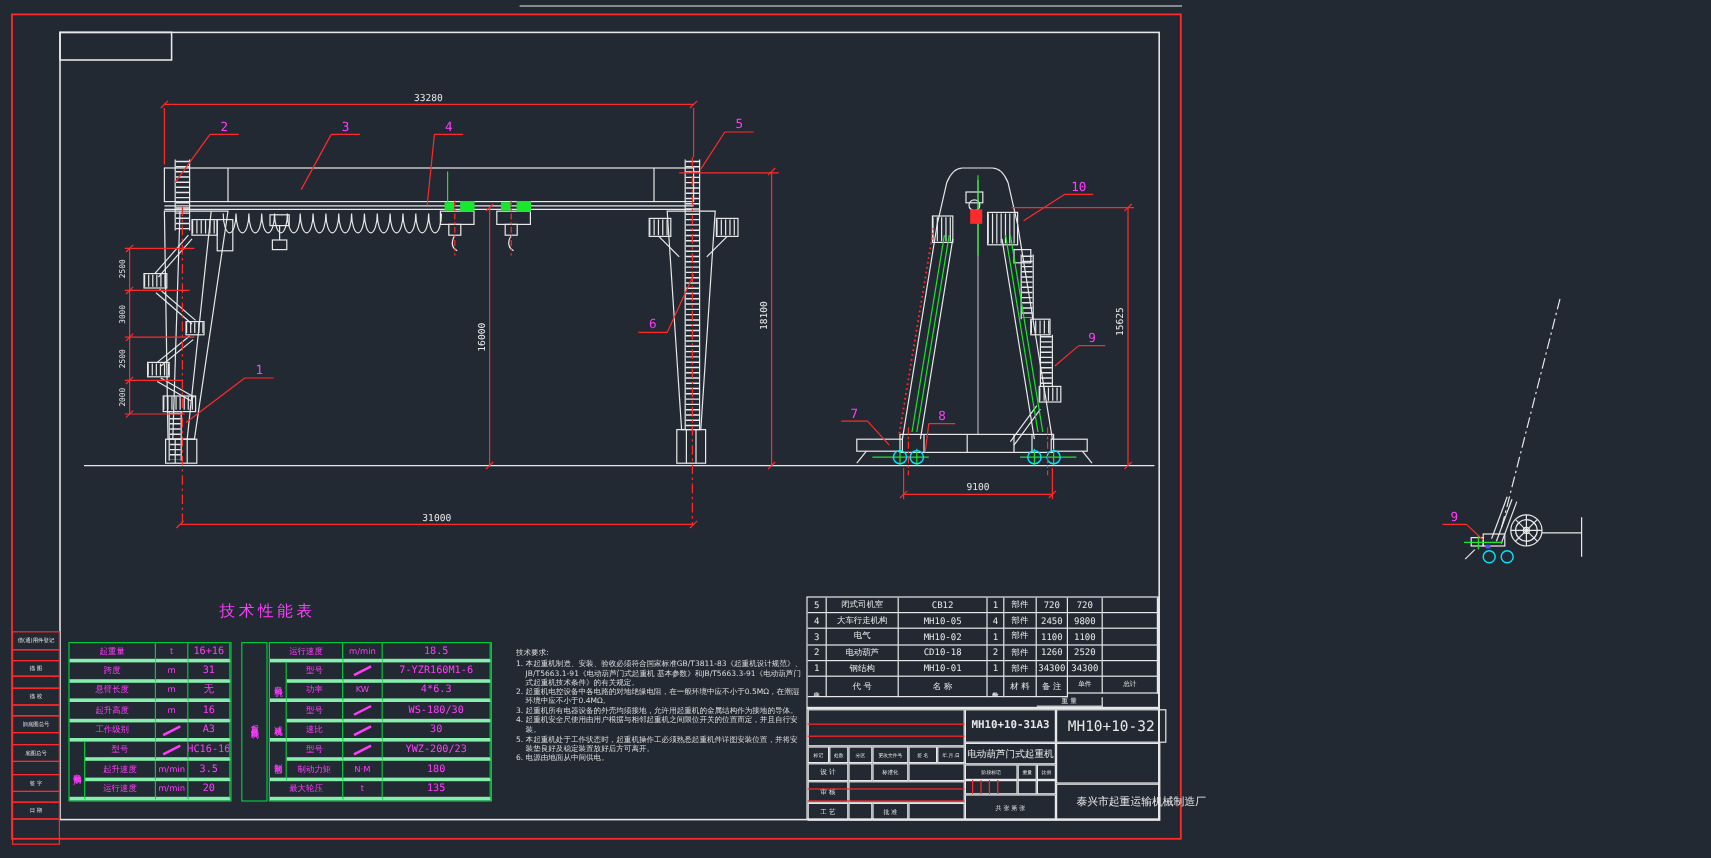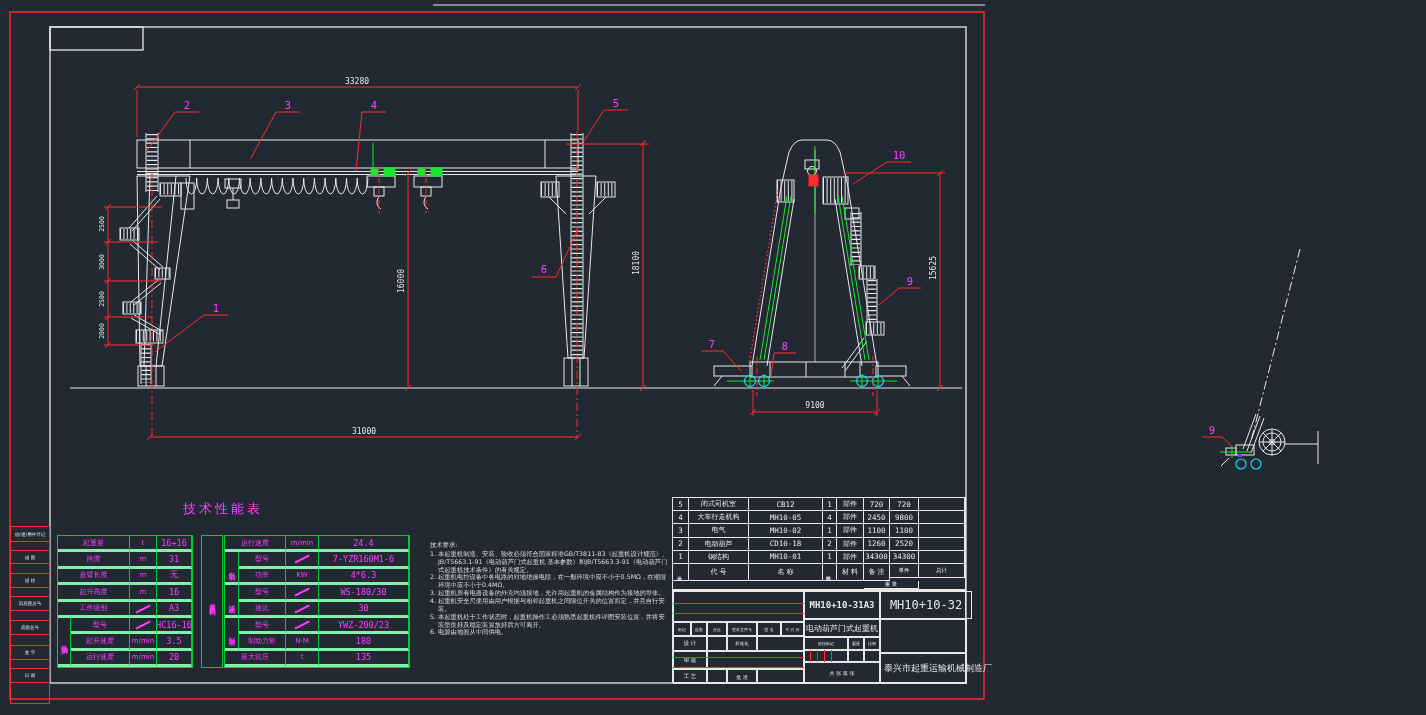--- a/index.html
+++ b/index.html
@@ -359,21 +359,21 @@
       <div class="val">20</div>
   </div>
 
   <div class="pstrip" style="left:144px;top:0;width:22px;height:133px;">
     <span class="vert">起重机运行机构</span>
   </div>
 
   <div class="pgrid" style="left:167px;top:0;width:186px;height:133px;grid-template-columns:14px 47px 33px 1fr;grid-auto-rows:16.4px;">
     <div style="grid-column:1/3">运行速度</div>
       <div>m/min</div>
-      <div class="val">24.4</div>
+      <div class="val">18.5</div>
     <div class="vert" style="grid-row:2/4">电动机</div>
     <div>型号</div>
       <div>
         <span class="slash"></span>
       </div>
       <div class="val">7-YZR160M1-6</div>
     <div>功率</div>
       <div>KW</div>
       <div class="val">4*6.3</div>
     <div class="vert" style="grid-row:4/6">减速机</div>
@@ -497,14 +497,14 @@
   <div class="rtick" style="left:137px;"></div>
   <div class="rtick" style="left:144px;"></div>
   <div class="rtick" style="left:151px;"></div>
   <div class="rtick" style="left:158px;"></div>
   <div class="tc" style="left:175px;top:59px;width:16px;height:12px;"></div>
   <div class="tc" style="left:191px;top:59px;width:16px;height:12px;"></div>
   <div class="tc" style="left:131px;top:71px;width:76px;height:22px;font-size:5px;">共  张  第  张</div>
 
   <div class="tc mono" style="left:207px;top:0;width:92px;height:28px;font-size:12px;">MH10+10-32</div>
   <div class="tc" style="left:207px;top:28px;width:87px;height:34px;"></div>
-  <div class="tc" style="left:207px;top:62px;width:87px;height:31px;justify-content:flex-start;padding-left:3px;overflow:visible;font-size:9px;">泰兴市起重运输机械制造厂</div>
+  <div class="tc" style="left:207px;top:62px;width:87px;height:31px;justify-content:flex-start;padding-left:16px;overflow:visible;font-size:9px;">泰兴市起重运输机械制造厂</div>
 </div>
 
 </body></html>

